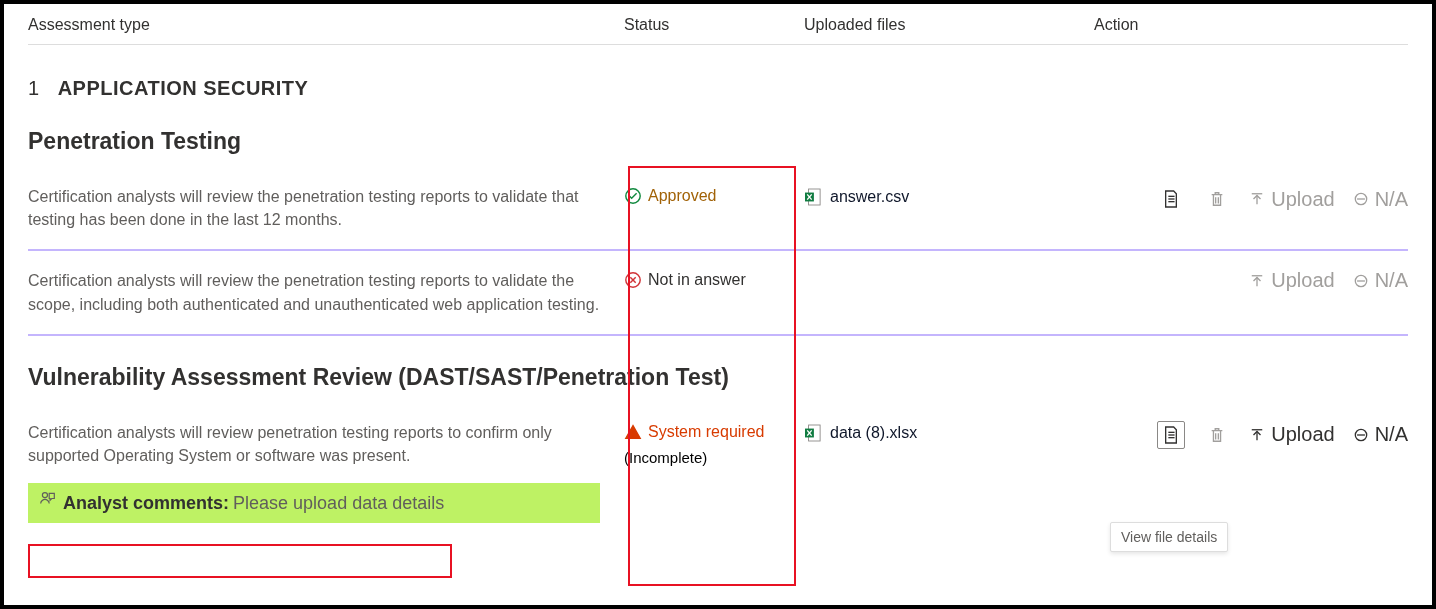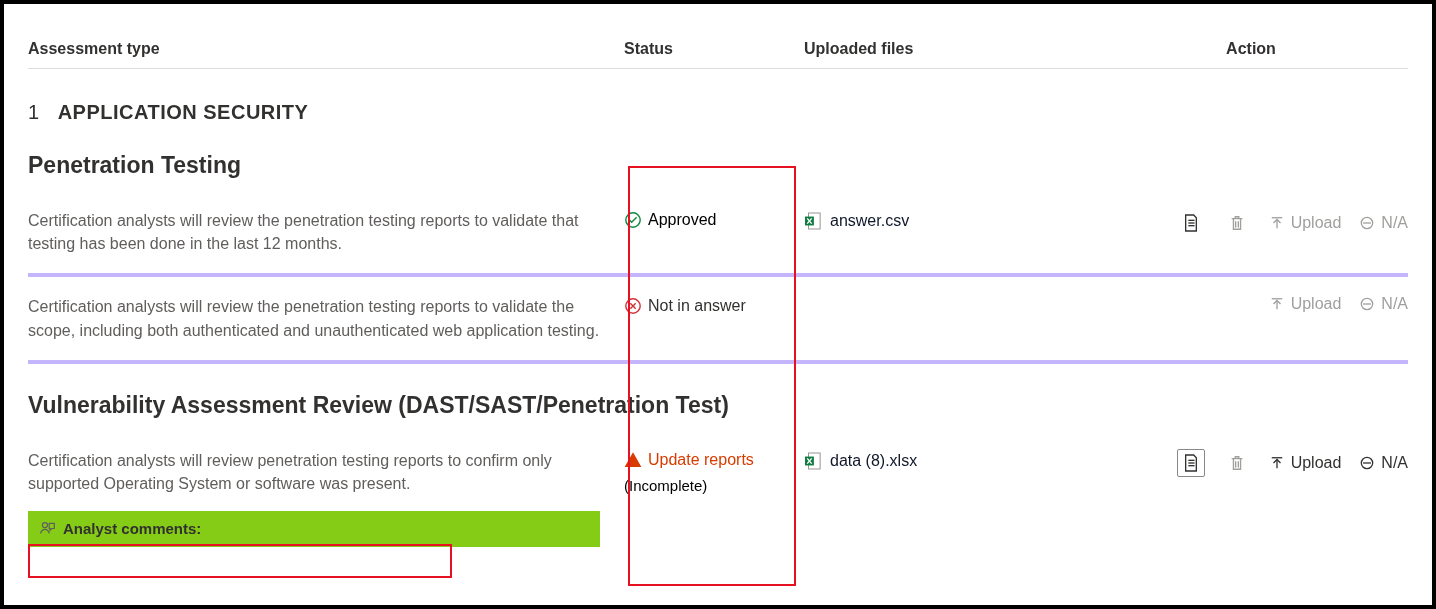--- a/index.html
+++ b/index.html
@@ -23,22 +23,22 @@
   .headers {
     display: flex;
     font-size: 16px;
     color: #323130;
     padding: 4px 0 10px 0;
     border-bottom: 1px solid #ddd;
   }
   .col-asmt { width: 596px; }
   .col-status { width: 180px; position: relative; }
   .col-files { width: 290px; }
-  .col-action { flex: 1; text-align: center; }
-  .hlabel { font-weight: 700; margin-top: 24px; }
+  .col-action { flex: 1; }
+  .hlabel { font-weight: 400; }
 
   .section-title {
     display: flex;
     align-items: center;
     margin: 32px 0 20px 0;
     font-size: 20px;
     font-weight: 600;
     color: #323130;
     letter-spacing: 0.5px;
   }
@@ -48,39 +48,39 @@
     font-size: 23px;
     font-weight: 600;
     color: #323130;
     margin: 28px 0 12px 0;
   }
 
   .row {
     display: flex;
     align-items: flex-start;
     padding: 18px 0 18px 0;
-    border-bottom: 4px solid #c4b5fd;
+    border-bottom: 2px solid #c4b5fd;
   }
   .row.noborder { border-bottom: none; }
   .desc {
     width: 596px;
     font-size: 16px;
     color: #605e5c;
     line-height: 1.45;
     padding-right: 24px;
   }
   .status {
     width: 180px;
     font-size: 16px;
     padding-top: 2px;
   }
   .status .line1 { display: flex; align-items: center; }
   .status .icon { width: 18px; height: 18px; margin-right: 6px; display: inline-flex; align-items:center; justify-content:center; }
   .status.approved .icon svg { stroke: #10893e; }
-  .status.approved .txt { color: #000000; }
+  .status.approved .txt { color: #a16207; }
   .status.notin .icon svg { stroke: #d13438; }
   .status.notin .txt { color: #323130; }
   .status.update .icon svg { stroke: #d83b01; fill: #d83b01;}
   .status.update .txt { color: #d83b01; }
   .status .sub { color: #000000; margin-top: 8px; font-size: 15px; }
 
   .files {
     width: 290px;
     font-size: 16px;
     color: #0f172a;
@@ -91,21 +91,21 @@
   .files .xicon {
     width: 18px; height: 20px; margin-right: 8px;
     display:inline-flex; align-items:center; justify-content:center;
   }
 
   .actions {
     flex: 1;
     display: flex;
     justify-content: flex-end;
     gap: 18px;
-    font-size: 16px;
+    font-size: 20px;
     padding-top: 0;
     align-items: center;
   }
   .action-btn {
     display: flex;
     align-items: center;
     gap: 6px;
     cursor: pointer;
     color: #323130;
   }
@@ -126,25 +126,24 @@
     color: #605e5c;
     background: #fff;
     border: 1px solid #ddd;
     border-radius: 2px;
     padding: 6px 10px;
     box-shadow: 0 2px 4px rgba(0,0,0,0.1);
   }
 
   .comment-box {
     display: inline-flex;
-    align-items: center;
-    background: #84cc16;
+    background: #bef264;
     border: 1px solid transparent;
     padding: 6px 10px;
-    font-size: 15px;
+    font-size: 18px;
     color: #605e5c;
     margin-top: 4px;
   }
   .comment-box .cicon { width:18px; height:18px; margin-right:6px; display:inline-flex;}
   .comment-box .clabel { font-weight:600; color:#323130; margin-right:4px;}
   .red-annot {
     position: absolute;
     border: 2.5px solid #e81123;
     pointer-events: none;
   }
@@ -286,32 +285,33 @@
       <div>Certification analysts will review penetration testing reports to confirm only supported Operating System or software was present.</div>
       <div class="comment-box">
         <span class="cicon">
           <svg viewBox="0 0 20 20" width="17" height="17" fill="none" stroke="#605e5c" stroke-width="1.4">
               <circle cx="7" cy="6" r="3"></circle>
               <path d="M2 16 c0-3 3-5 5-5 s5 2 5 5"></path>
               <path d="M12 4 h6 v6 h-3 l-2 2 v-2 h-1 z"></path>
             </svg>
         </span>
         <span class="clabel">Analyst comments:</span>
+        <span>Please upload data details</span>
       </div>
     </div>
     <div class="status update">
       <div class="line1">
         <span class="icon">
           <svg viewBox="0 0 20 20" width="18" height="18" fill="none" stroke-width="1.5">
               <path d="M10 3 L18 17 H2 Z"></path>
               <line x1="10" y1="8" x2="10" y2="12" stroke="#d83b01"></line>
               <circle cx="10" cy="14.5" r="0.8" fill="#d83b01" stroke="none"></circle>
             </svg>
         </span>
-        <span class="txt">Update reports</span>
+        <span class="txt">System required</span>
       </div>
       <div class="sub">(Incomplete)</div>
     </div>
     <div class="files">
       <span class="xicon">
         <svg viewBox="0 0 18 20" width="16" height="18">
             <rect x="4" y="1" width="13" height="18" fill="none" stroke="#8a8886"></rect>
             <rect x="0" y="5" width="10" height="10" fill="#107c41"></rect>
             <path d="M2.5 7 L7.5 13 M7.5 7 L2.5 13" stroke="#fff" stroke-width="1.5"></path>
           </svg>
@@ -349,17 +349,18 @@
           <svg viewBox="0 0 16 16" width="14" height="14" fill="none" stroke="#323130" stroke-width="1.5">
               <circle cx="8" cy="8" r="6.5"></circle>
               <line x1="3.5" y1="8" x2="12.5" y2="8"></line>
             </svg>
         </span>
         <span>N/A</span>
       </span>
     </div>
   </div>
 
+  <div class="tooltip" style="left:1106px; top:518px;">View file details</div>
 
   <div class="red-annot annot-status"></div>
   <div class="red-annot annot-comment"></div>
 
 </div>
 
 </body></html>

